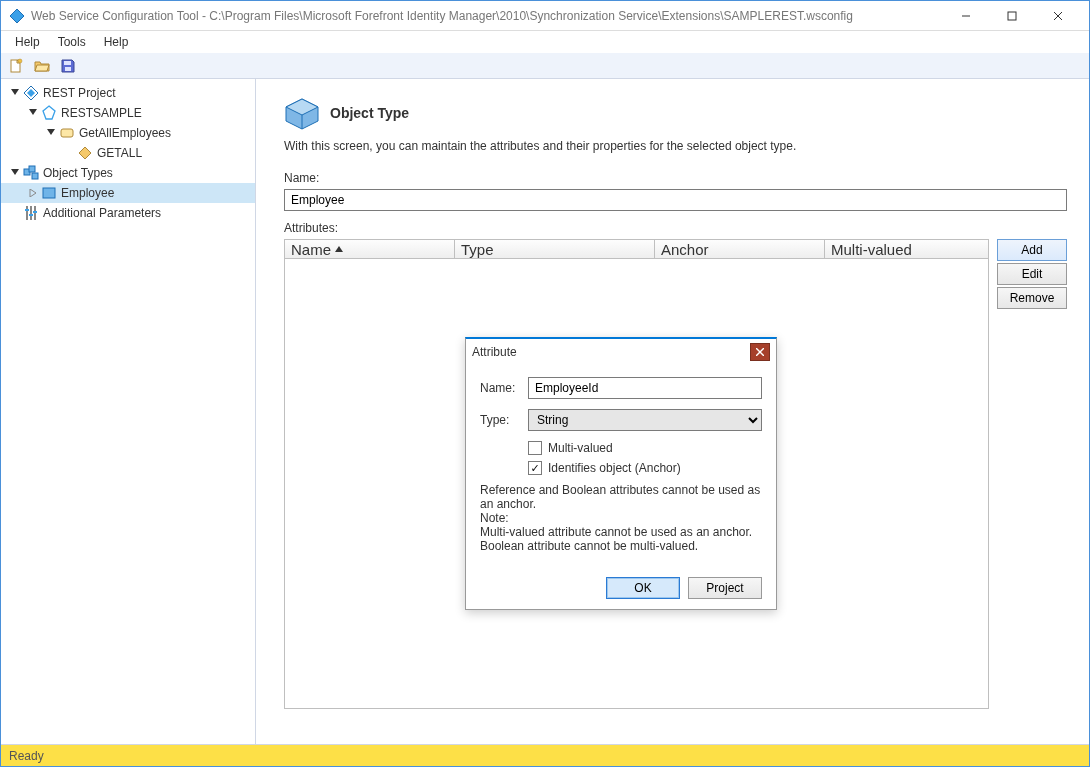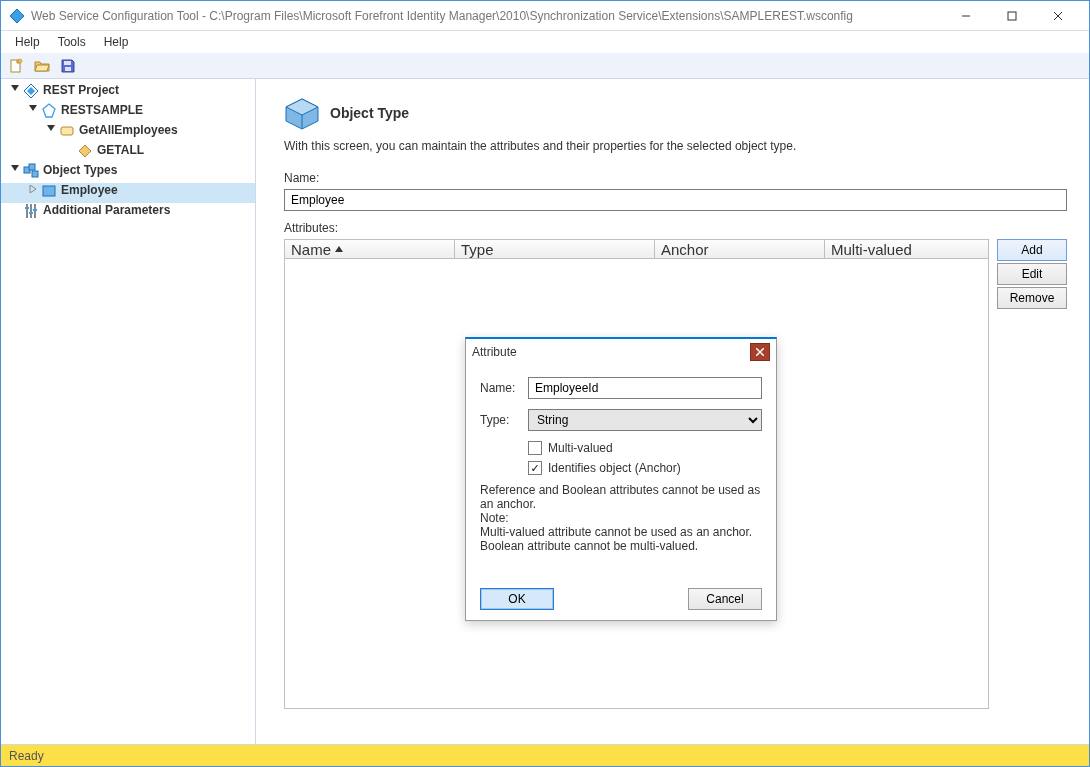--- a/index.html
+++ b/index.html
@@ -19,21 +19,21 @@
 
 
 .toolbar { height: 26px; background: #eef3fb; display: flex; align-items: center; padding: 0 4px; gap: 4px; border-bottom: 1px solid #d0d7e5; }
 .tb-btn { width: 22px; height: 22px; display: flex; align-items: center; justify-content: center; border: 1px solid transparent; }
 
 
 .main { flex: 1; display: flex; min-height: 0; }
 .tree-panel { width: 255px; border-right: 1px solid #d0d7e5; background: #fff; padding: 4px 0 0 0; overflow: auto; }
 .tree { list-style: none; }
 .tree li { display: block; }
-.tree-row { display: flex; height: 20px; padding-left: 4px; white-space: nowrap; cursor: default; font-weight: bold; }
+.tree-row { display: flex; align-items: center; height: 20px; padding-left: 4px; white-space: nowrap; cursor: default; }
 .tree-row.selected { background: #cde6f7; }
 .expander { width: 12px; height: 12px; display: inline-flex; align-items: center; justify-content: center; margin-right: 2px; color: #555; }
 .expander svg { width: 8px; height: 8px; }
 .node-icon { width: 16px; height: 16px; margin-right: 4px; display: inline-flex; align-items:center; justify-content:center; }
 .indent { display:inline-block; }
 
 
 .content { flex: 1; position: relative; display: flex; flex-direction: column; padding: 16px 22px 0 28px; }
 .page-header { display: flex; align-items: center; margin-bottom: 8px; }
 .big-icon { width: 36px; height: 36px; margin-right: 10px; }
@@ -63,21 +63,21 @@
 .dialog-close { width: 20px; height: 18px; background: #a6402b; color: #fff; display:flex; align-items:center; justify-content:center; font-size: 10px; border: 1px solid #7a2f1f; }
 .dialog-body { padding: 12px 14px 10px 14px; }
 .dlg-row { display: flex; align-items: center; margin-bottom: 10px; }
 .dlg-row label { width: 48px; font-size: 12px; }
 .dlg-row input[type=text] { flex:1; height: 22px; border: 1px solid #7a7a7a; padding: 2px 6px; font-size: 12px; }
 .dlg-row select { flex:1; height: 22px; border: 1px solid #7a7a7a; background: #e6e6e6; font-size: 12px; padding: 0 4px; }
 .dlg-check-row { margin-left: 48px; display: flex; align-items: center; gap: 6px; margin-bottom: 6px; font-size: 12px; }
 .checkbox { width: 14px; height: 14px; border: 1px solid #7a7a7a; background: #fff; display: inline-flex; align-items:center; justify-content:center; }
 .checkbox.checked::after { content: "✓"; font-size: 11px; line-height:1; color:#000; }
 .dlg-note { margin-top: 8px; font-size: 12px; }
-.dlg-buttons { display: flex; justify-content: space-between; gap: 8px; margin-top: 35px; }
+.dlg-buttons { display: flex; justify-content: flex-end; gap: 8px; margin-top: 24px; }
 .dlg-btn { width: 74px; height: 22px; border: 1px solid #999; background: linear-gradient(#f6f6f6,#e7e7e7); font-size: 12px; }
 .dlg-btn.primary { background: #d6e9fb; border-color: #2a7ad4; box-shadow: inset 0 0 0 1px #9cc7ee; }
 
 
 .warning-bar { display: flex; align-items: center; gap: 6px; padding: 10px 0 0 16px; font-size: 12px; }
 .warn-icon { width: 14px; height: 14px; }
 
 
 .status-bar { height: 22px; background: #fde047; border-top: 1px solid #d0d7e5; display: flex; align-items: center; padding: 0 8px; font-size: 12px; color: #555; }
 </style>
@@ -328,21 +328,21 @@
                 <span>Identifies object (Anchor)</span>
               </div>
               <div class="dlg-note">
                 <div>Reference and Boolean attributes cannot be used as an anchor.</div>
                 <div>Note:</div>
                 <div>Multi-valued attribute cannot be used as an anchor.</div>
                 <div>Boolean attribute cannot be multi-valued.</div>
               </div>
               <div class="dlg-buttons">
                 <button class="dlg-btn primary">OK</button>
-                <button class="dlg-btn">Cancel</button>
+                <button class="dlg-btn">Project</button>
               </div>
             </div>
           </div>
 
         </div>
       </div>
       <div class="side-buttons">
         <button class="side-btn primary">Add</button>
         <button class="side-btn">Edit</button>
         <button class="side-btn">Remove</button>

